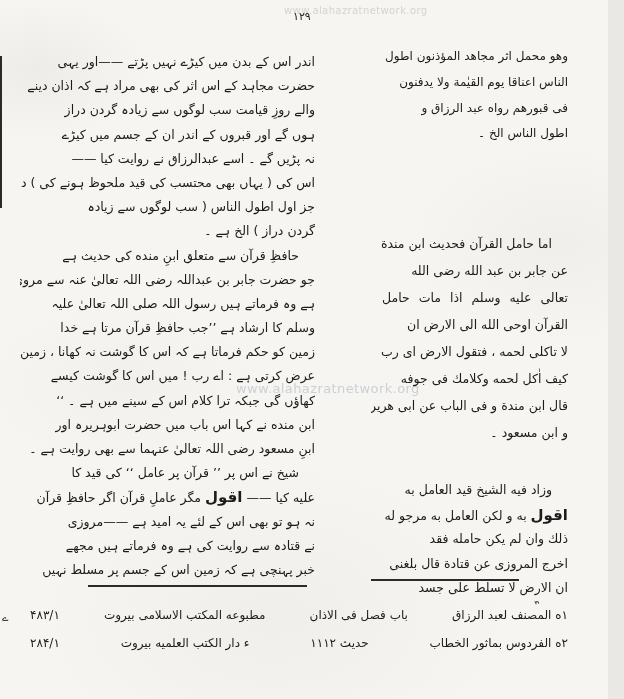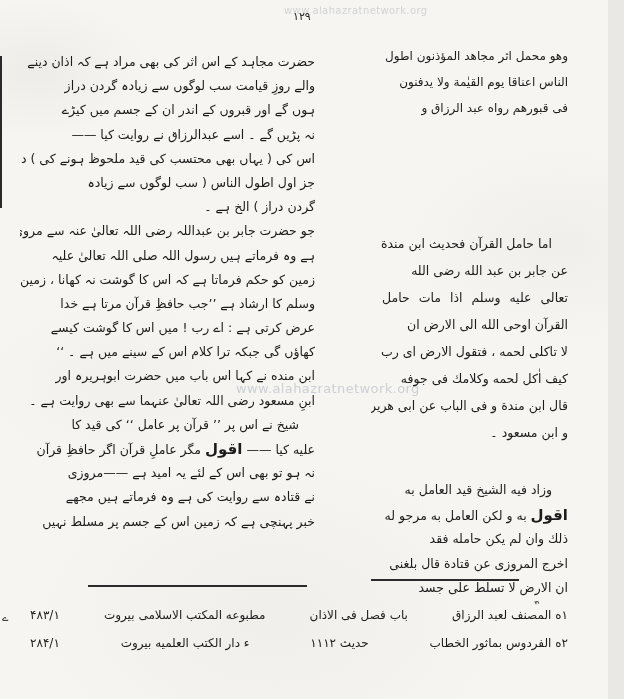--- a/index.html
+++ b/index.html
@@ -51,50 +51,53 @@
 
 <div class="page">
 
   <div class="wm wm1">www.alahazratnetwork.org</div>
   <div class="pagenum">۱۲۹</div>
 
   <div class="edge edge-right"></div>
   <div class="edge edge-left"></div>
 
   <div class="col ucol">
+    <div class="line">اندر اس کے بدن میں کیڑے نہیں پڑتے ——اور یہی</div>
     <div class="line">حضرت مجاہد کے اس اثر کی بھی مراد ہے کہ اذان دینے</div>
     <div class="line">والے روزِ قیامت سب لوگوں سے زیادہ گردن دراز</div>
     <div class="line">ہوں گے اور قبروں کے اندر ان کے جسم میں کیڑے</div>
     <div class="line">نہ پڑیں گے ۔ اسے عبدالرزاق نے روایت کیا ——</div>
     <div class="line">اس کی ( یہاں بھی محتسب کی قید ملحوظ ہونے کی ) دلیل</div>
     <div class="line">جز اول اطول الناس ( سب لوگوں سے زیادہ</div>
     <div class="line">گردن دراز ) الخ ہے ۔</div>
+    <div class="line indent">حافظِ قرآن سے متعلق ابنِ منده کی حدیث ہے</div>
     <div class="line">جو حضرت جابر بن عبداللہ رضی اللہ تعالیٰ عنہ سے مروی</div>
     <div class="line">ہے وہ فرماتے ہیں رسول اللہ صلی اللہ تعالیٰ علیہ</div>
+    <div class="line">وسلم کا ارشاد ہے ’’جب حافظِ قرآن مرتا ہے خدا</div>
     <div class="line">زمین کو حکم فرماتا ہے کہ اس کا گوشت نہ کھانا ، زمین</div>
-    <div class="line">وسلم کا ارشاد ہے ’’جب حافظِ قرآن مرتا ہے خدا</div>
     <div class="line">عرض کرتی ہے : اے رب ! میں اس کا گوشت کیسے</div>
     <div class="line">کھاؤں گی جبکہ ترا کلام اس کے سینے میں ہے ۔ ‘‘</div>
     <div class="line">ابن منده نے کہا اس باب میں حضرت ابوہریرہ اور</div>
     <div class="line">ابنِ مسعود رضی اللہ تعالیٰ عنہما سے بھی روایت ہے ۔</div>
     <div class="line indent">شیخ نے اس پر ’’ قرآن پر عامل ‘‘ کی قید کا</div>
     <div class="line">
       <span>عليه کیا ——</span>
       <span class="aqool">اقول</span>
       <span>مگر عاملِ قرآن اگر حافظِ قرآن</span>
     </div>
     <div class="line">نہ ہو تو بھی اس کے لئے یہ امید ہے ——مروزی</div>
     <div class="line">نے قتادہ سے روایت کی ہے وہ فرماتے ہیں مجھے</div>
     <div class="line">خبر پہنچی ہے کہ زمین اس کے جسم پر مسلط نہیں</div>
   </div>
 
   <div class="col rb1">
     <div class="line">وهو محمل اثر مجاهد المؤذنون اطول</div>
     <div class="line">الناس اعناقا يوم القيٰمة ولا يدفنون</div>
     <div class="line">فى قبورهم رواه عبد الرزاق و</div>
+    <div class="line">اطول الناس الخ ۔</div>
   </div>
 
   <div class="col rb2">
     <div class="line indent">اما حامل القرآن فحديث ابن مندة</div>
     <div class="line">عن جابر بن عبد الله رضى الله</div>
     <div class="line spread">تعالى عليه وسلم اذا مات حامل</div>
     <div class="line">القرآن اوحى الله الى الارض ان</div>
     <div class="line">لا تاكلى لحمه ، فتقول الارض اى رب</div>
     <div class="line">كيف اٰكل لحمه وكلامك فى جوفه</div>
     <div class="line">قال ابن مندة و فى الباب عن ابى هريرة</div>

